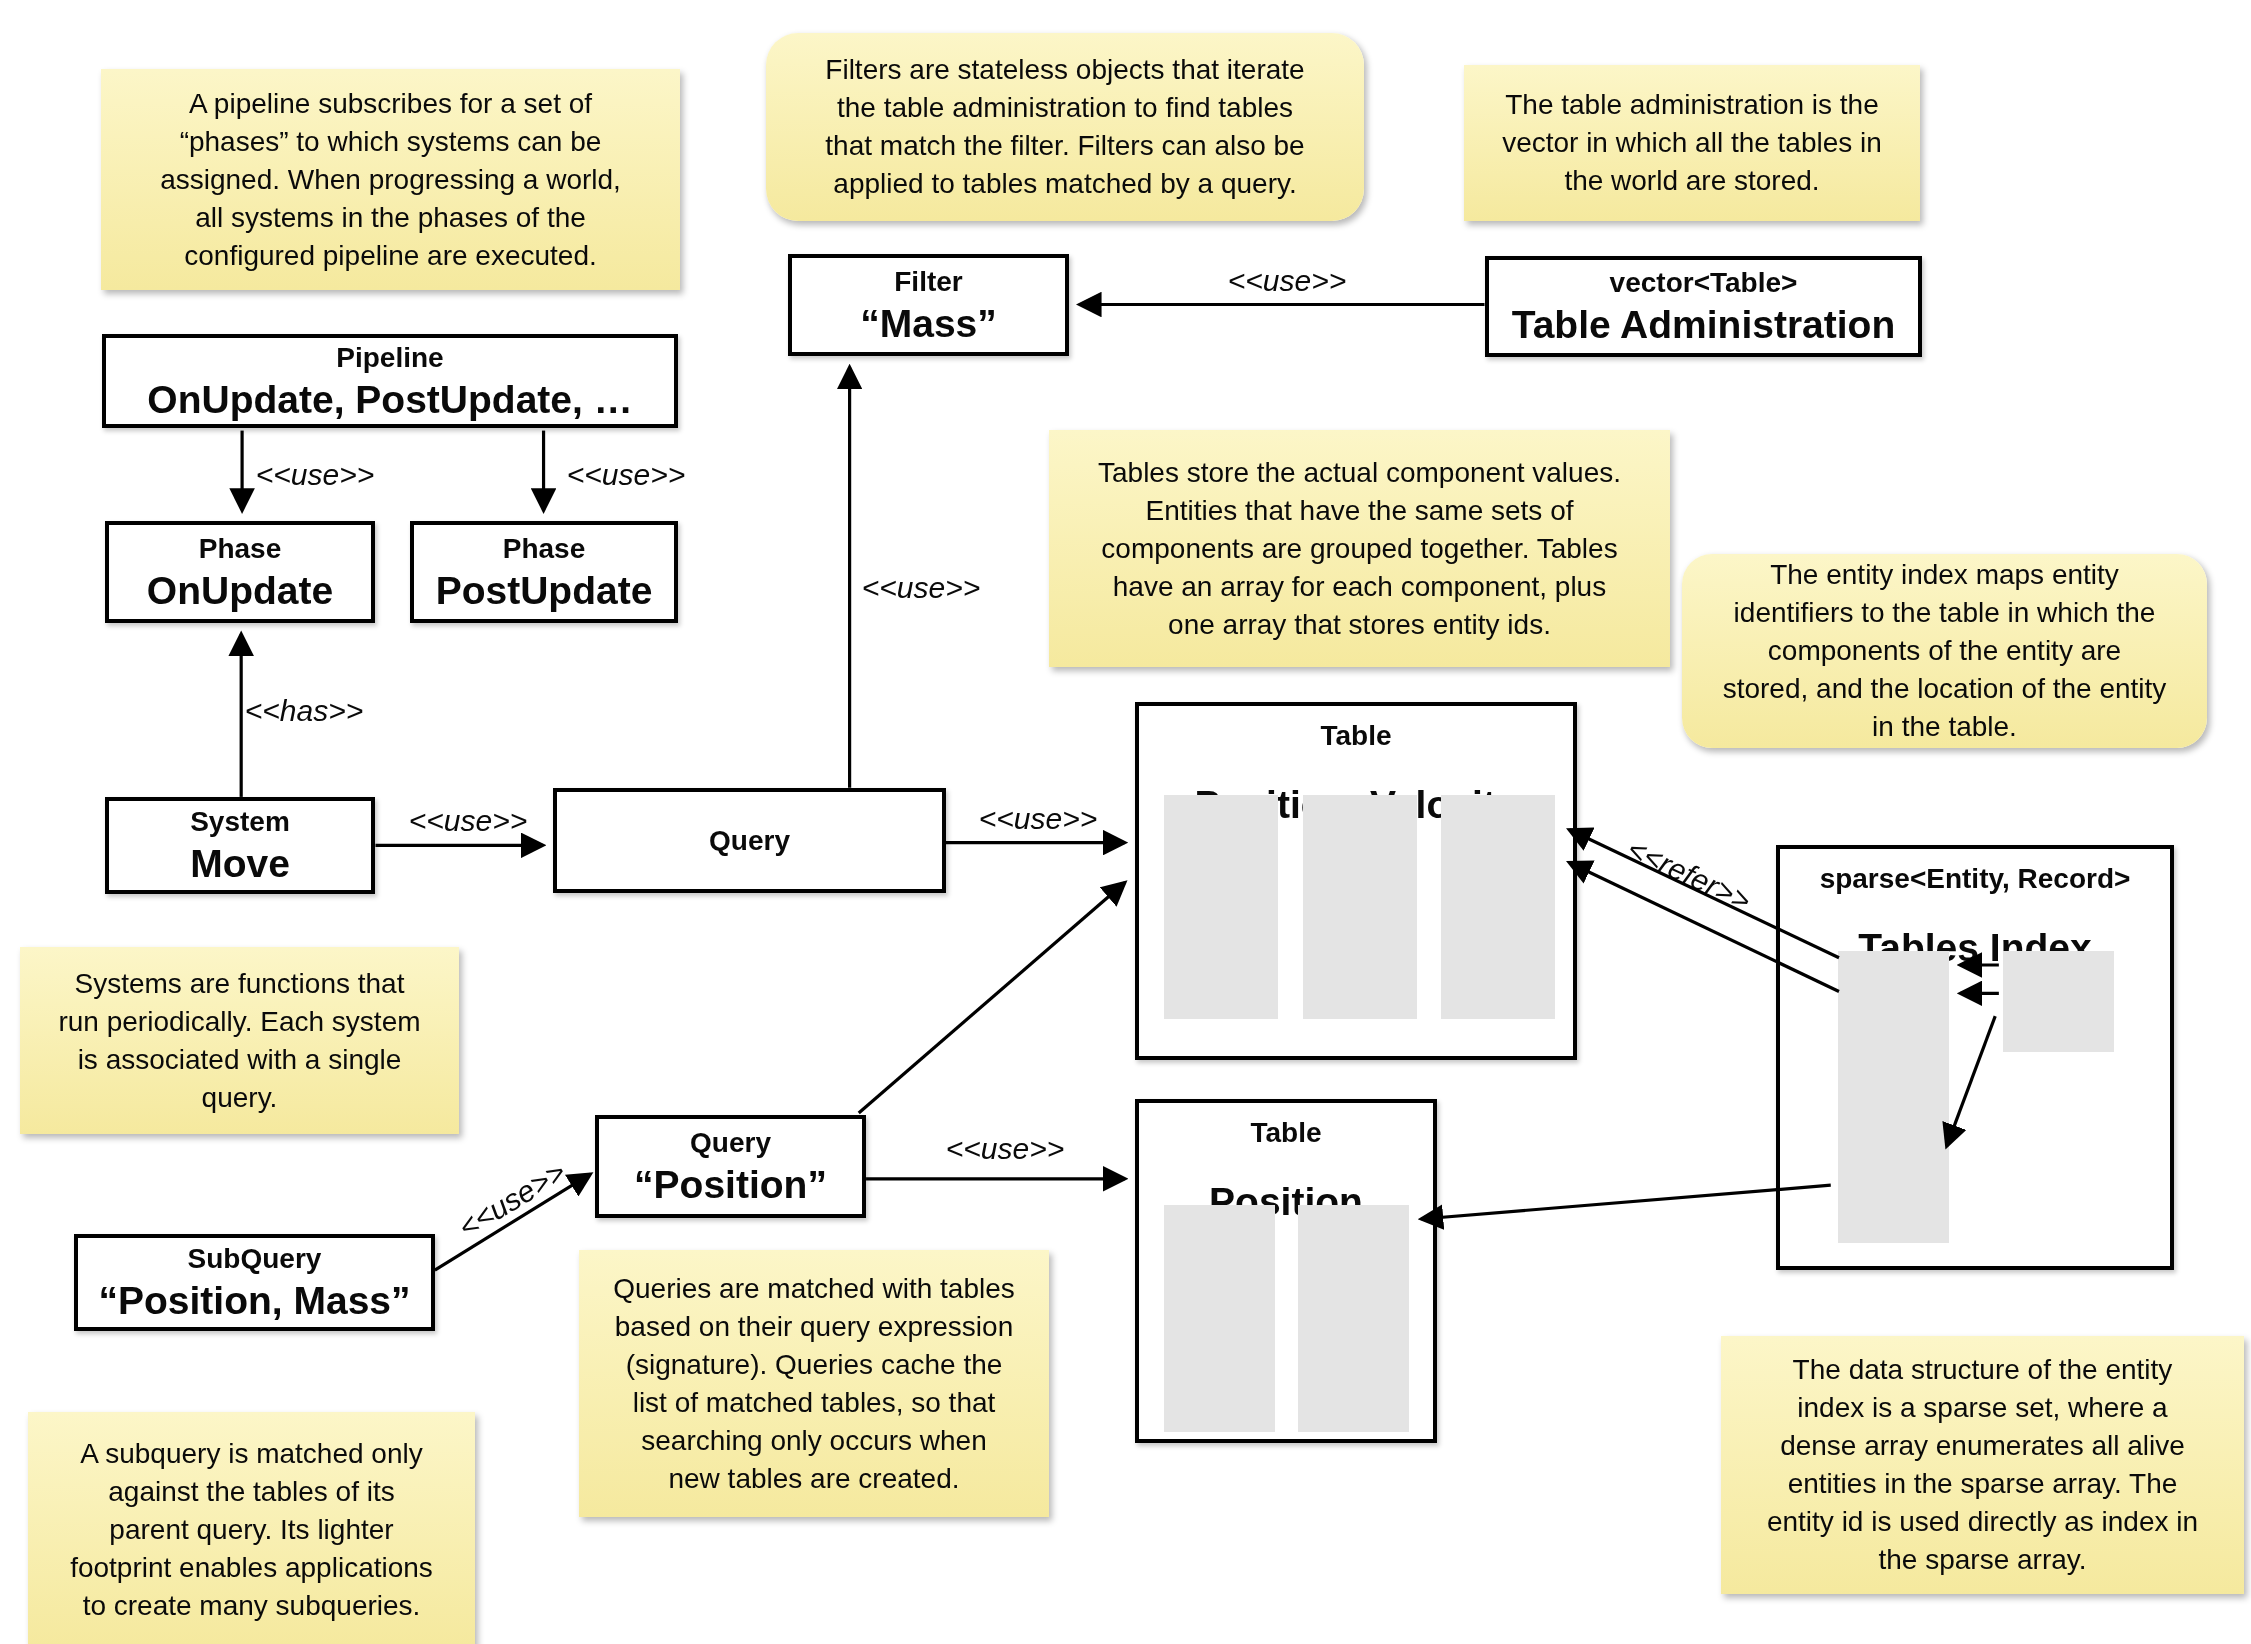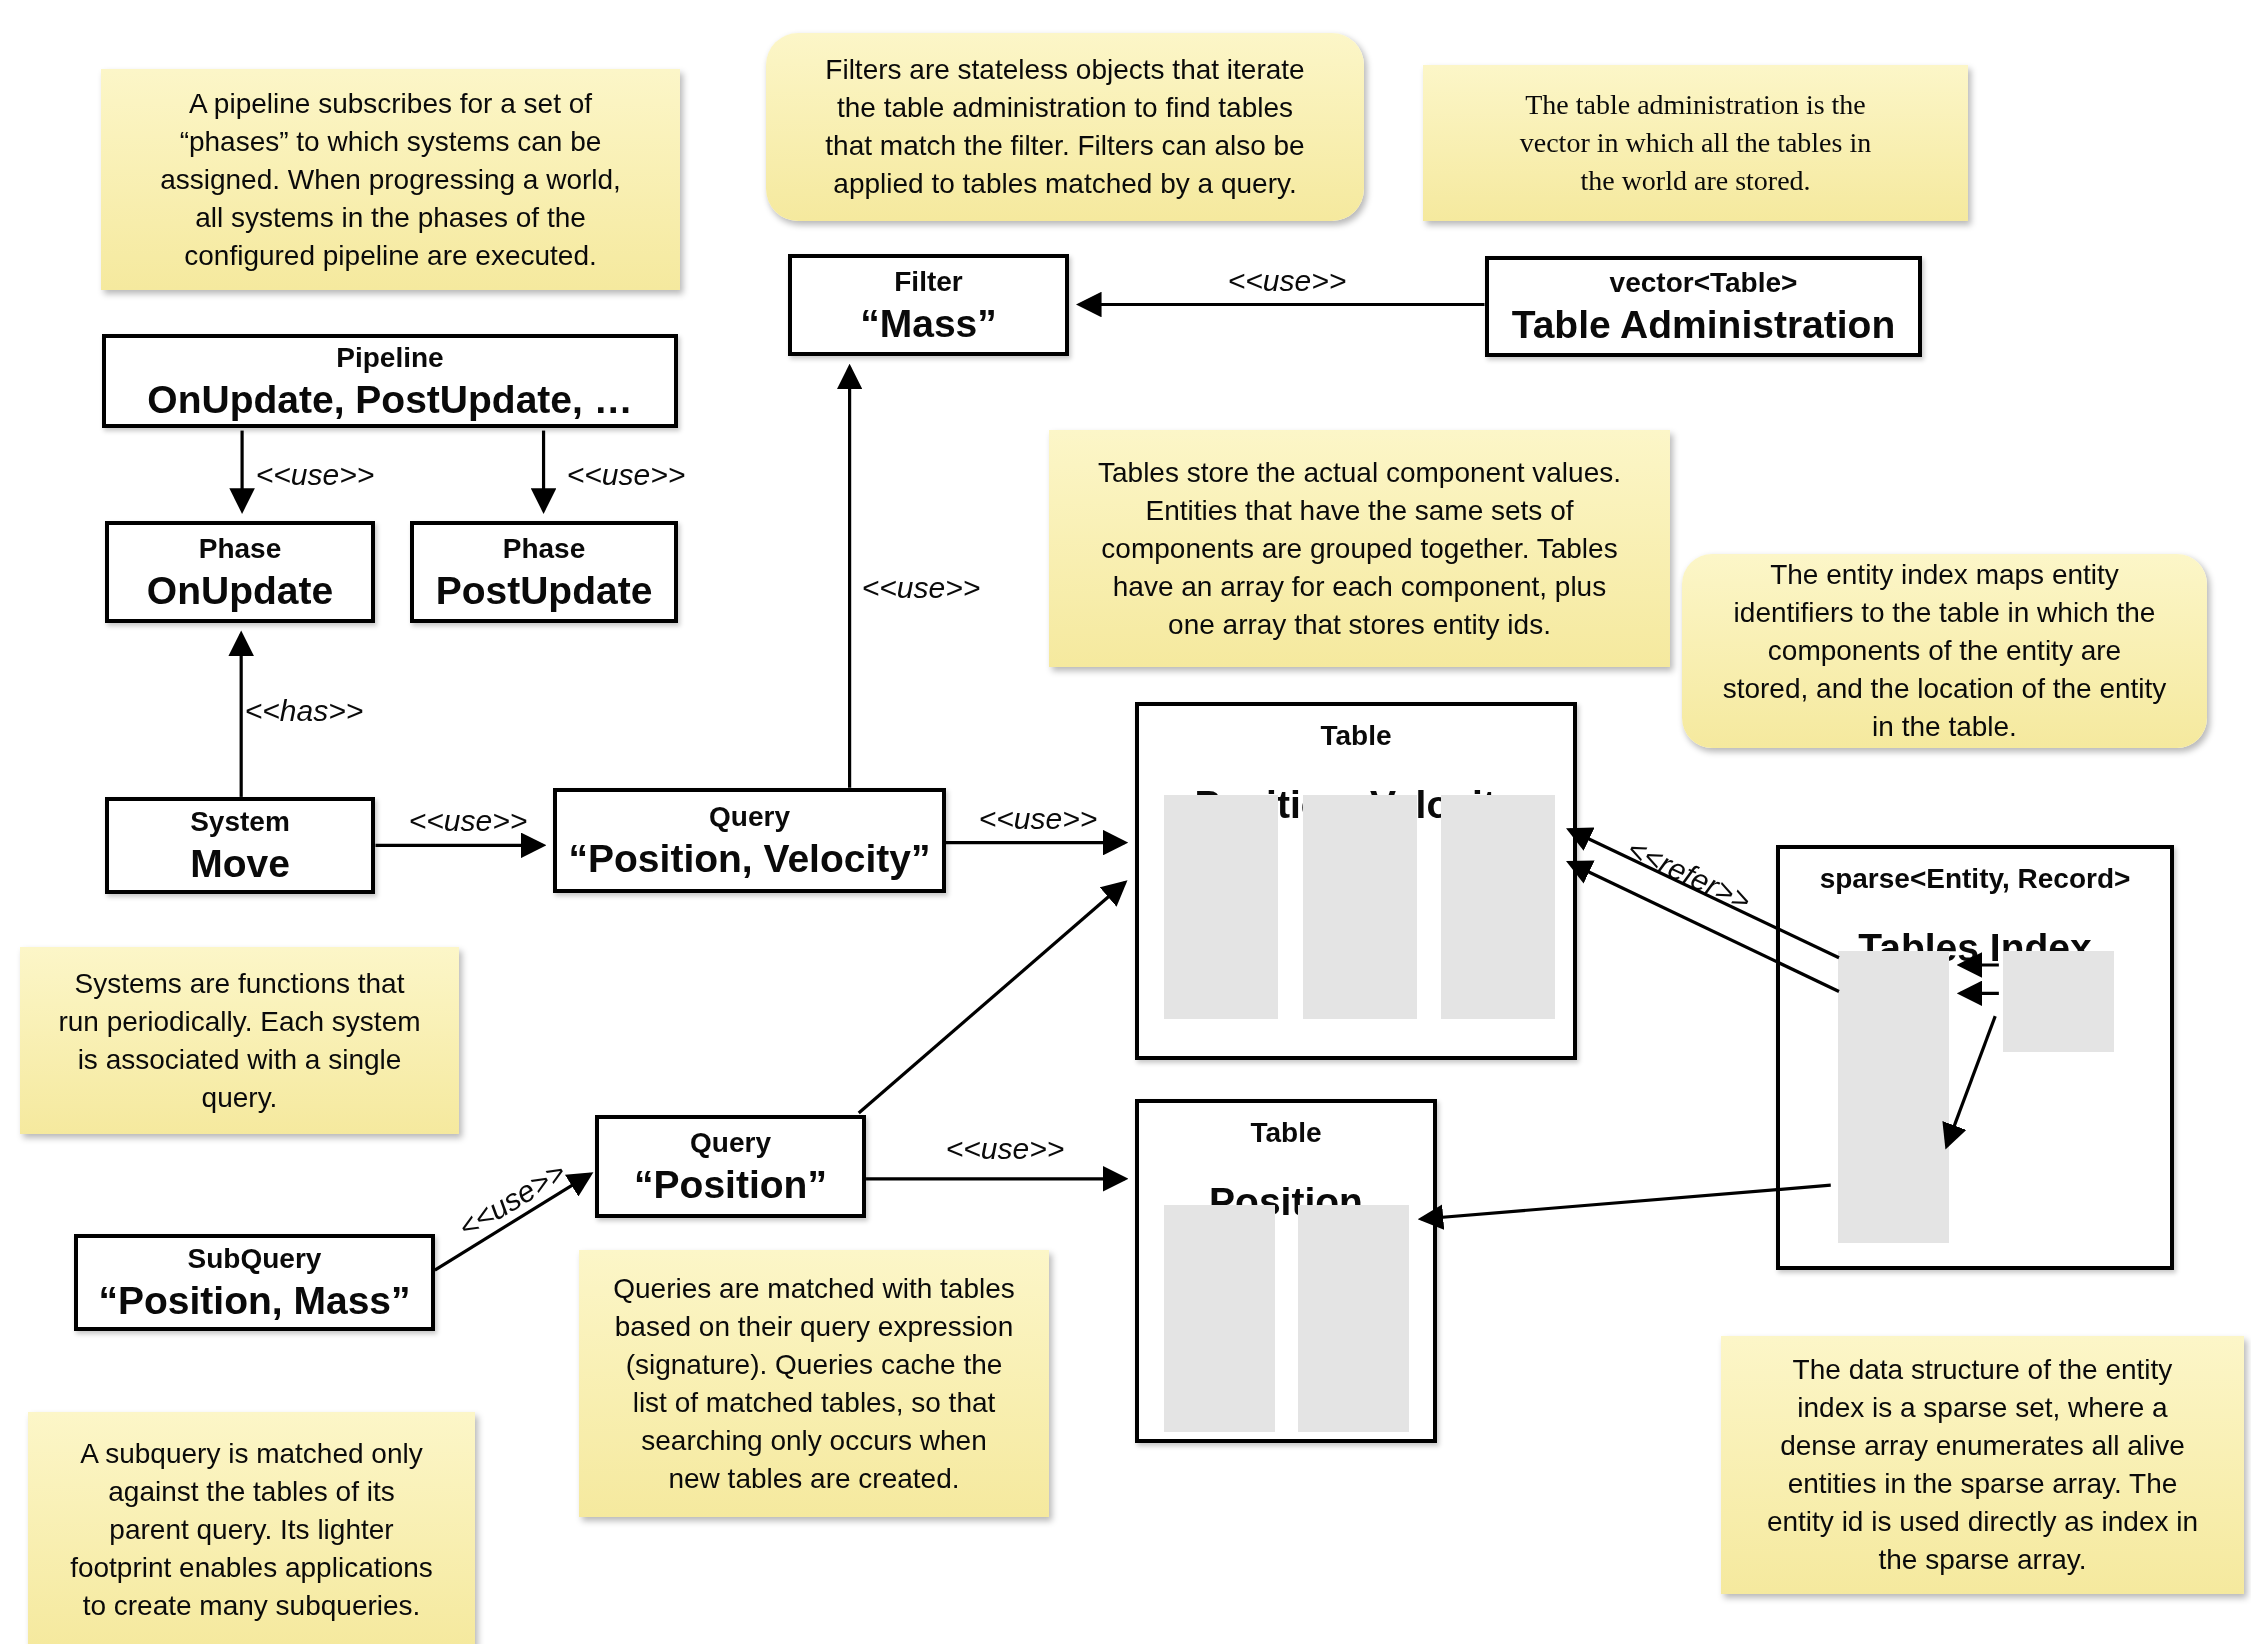--- a/index.html
+++ b/index.html
@@ -31,21 +31,21 @@
 
   <div class="note" style="left:101px;top:69px;width:579px;height:221px;">A pipeline subscribes for a set of
 “phases” to which systems can be
 assigned. When progressing a world,
 all systems in the phases of the
 configured pipeline are executed.</div>
   <div class="note" style="left:766px;top:33px;width:598px;height:188px;border-radius:32px;">Filters are stateless objects that iterate
 the table administration to find tables
 that match the filter. Filters can also be
 applied to tables matched by a query.</div>
-  <div class="note" style="left:1423px;top:65px;width:545px;height:156px;font-family:Liberation Serif, serif;">The table administration is the
+  <div class="note" style="left:1464px;top:65px;width:456px;height:156px;">The table administration is the
 vector in which all the tables in
 the world are stored.</div>
   <div class="note" style="left:1049px;top:430px;width:621px;height:237px;">Tables store the actual component values.
 Entities that have the same sets of
 components are grouped together. Tables
 have an array for each component, plus
 one array that stores entity ids.</div>
   <div class="note" style="left:1682px;top:554px;width:525px;height:194px;border-radius:30px;">The entity index maps entity
 identifiers to the table in which the
 components of the entity are
@@ -88,21 +88,20 @@
     <div class="bname">PostUpdate</div>
   </div>
 
   <div class="ubox" style="left:105px;top:797px;width:270px;height:97px;">
     <div class="stereo">System</div>
     <div class="bname">Move</div>
   </div>
 
   <div class="ubox" style="left:553px;top:788px;width:393px;height:105px;">
     <div class="stereo">Query</div>
-    <div class="bname">“Position, Velocity”</div>
   </div>
 
   <div class="ubox" style="left:788px;top:254px;width:281px;height:102px;">
     <div class="stereo">Filter</div>
     <div class="bname">“Mass”</div>
   </div>
 
   <div class="ubox" style="left:1485px;top:256px;width:437px;height:101px;">
     <div class="stereo">vector&lt;Table&gt;</div>
     <div class="bname">Table Administration</div>

